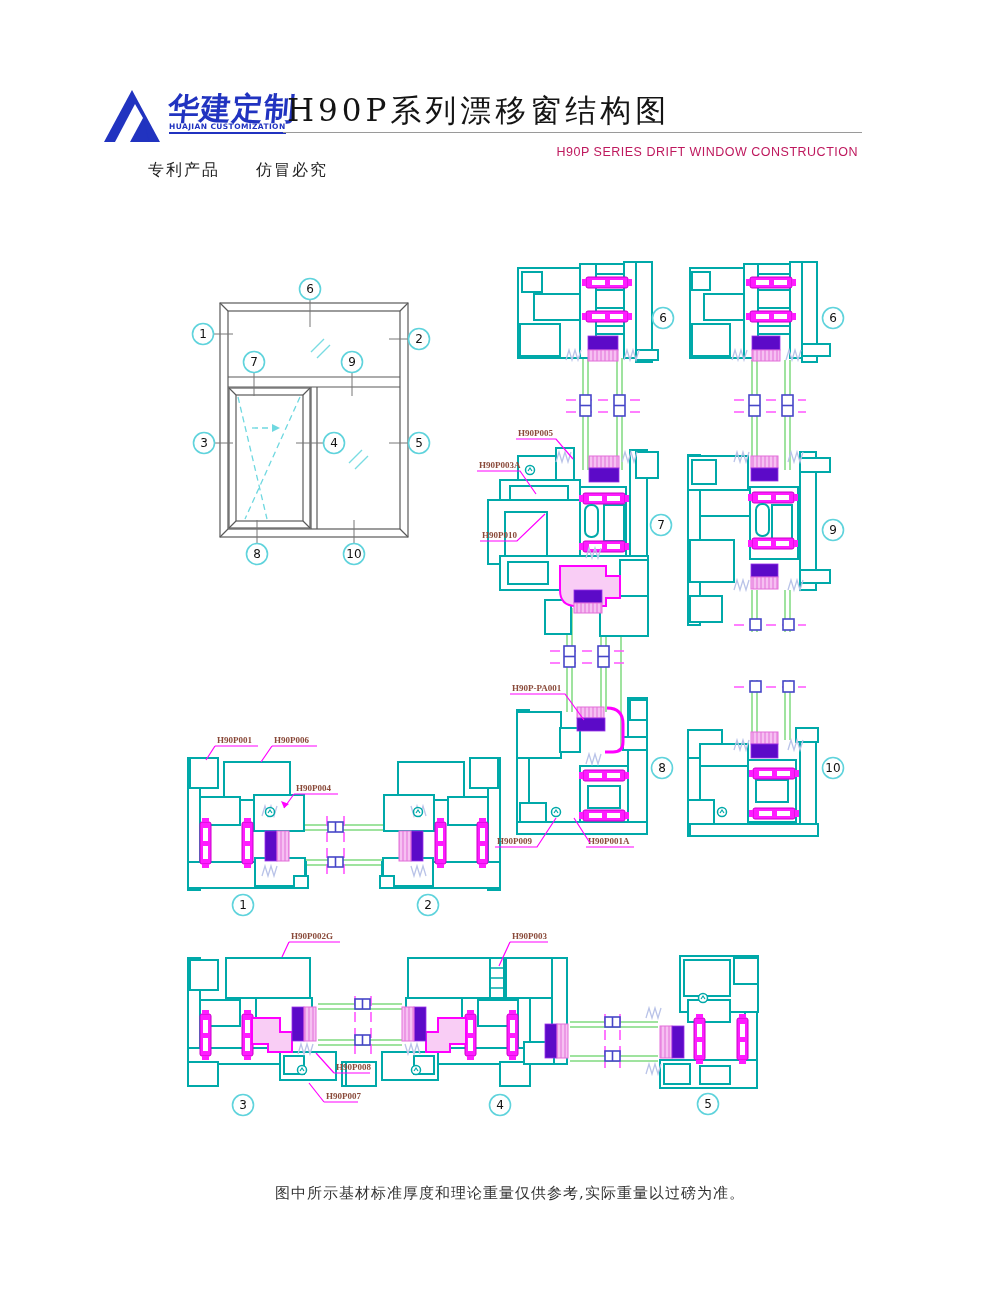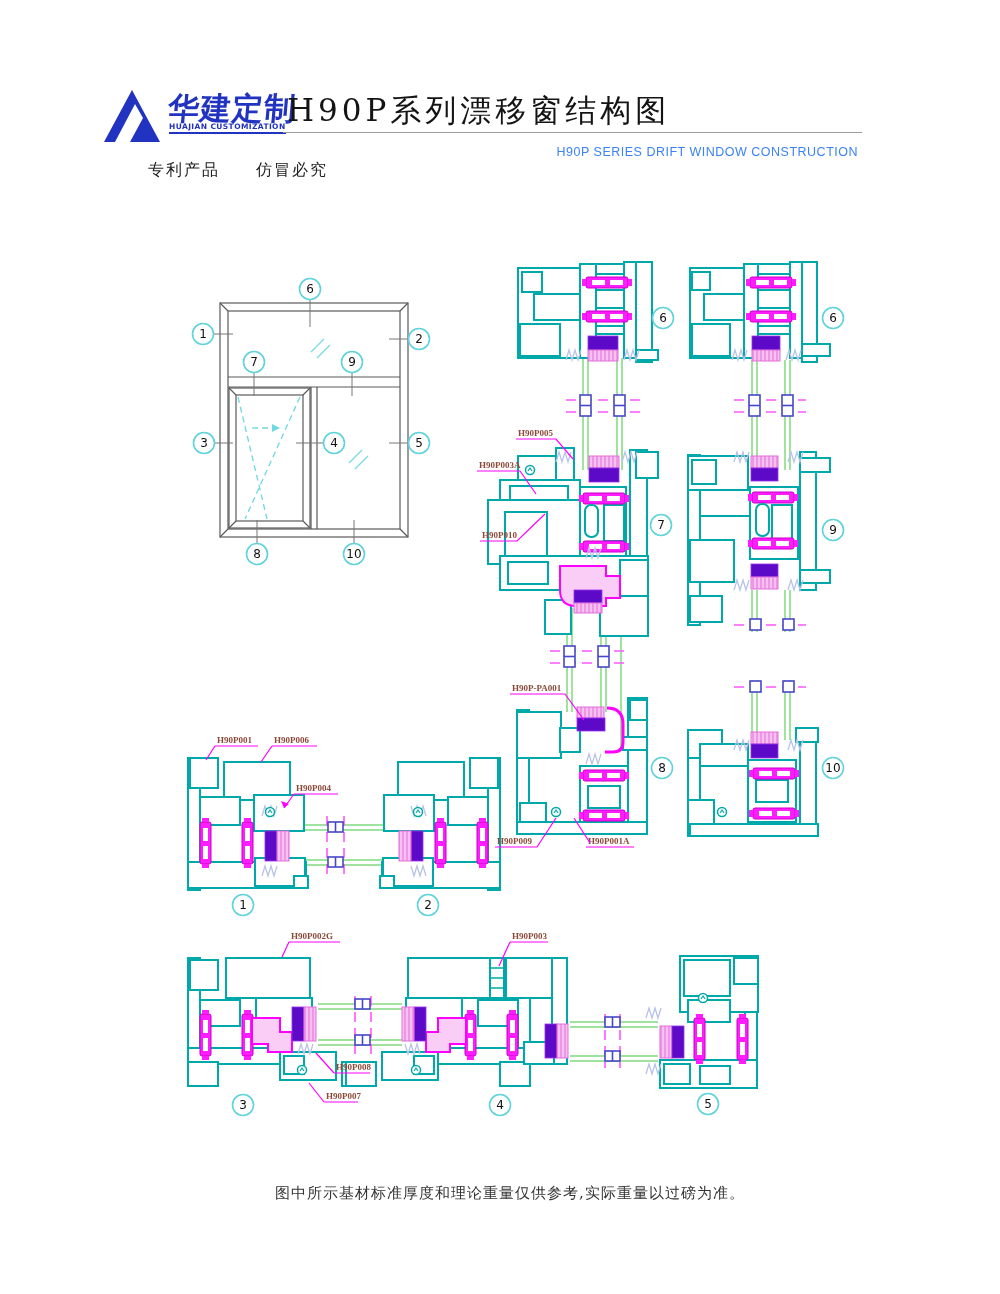--- a/index.html
+++ b/index.html
@@ -8,21 +8,21 @@
   
   #brand-cn{left:168px;top:88px;font-family:"DejaVu Sans",sans-serif;font-weight:bold;
     font-size:31px;color:#2133c0;transform:skewX(-5deg);letter-spacing:1px;}
   #brand-en{left:169px;top:122px;font-family:"DejaVu Sans",sans-serif;font-weight:bold;
     font-size:7.5px;color:#2133c0;letter-spacing:.4px;border-bottom:2.5px solid #2133c0;padding-bottom:1px;}
   #title-cn{left:287px;top:90px;font-family:"DejaVu Serif",serif;
     font-size:31px;color:#141414;letter-spacing:4px;white-space:nowrap;}
   #title-rule{left:283px;top:132px;width:579px;border-top:1.5px solid #9a9a9a;height:0;}
   #patent-note{left:148px;top:160px;font-family:"DejaVu Serif",serif;font-size:16px;color:#222;
     letter-spacing:2px;}
-  #title-en{left:0;top:145px;width:858px;text-align:right;font-size:12.5px;color:#3b82f6;
+  #title-en{left:0;top:145px;width:858px;text-align:right;font-size:12.5px;color:#be185d;
     letter-spacing:.5px;font-family:"Liberation Sans",sans-serif;}
   #footer-note{left:0;top:1184px;width:1020px;text-align:center;font-family:"DejaVu Serif",serif;
     font-size:15px;color:#333;letter-spacing:1px;}
   
   .pf{fill:#fff;stroke:#00a9a9;stroke-width:2;}
   .pl{fill:none;stroke:#00a9a9;stroke-width:1.5;}
   .pu{fill:#5c0ac8;stroke:#9a30e8;stroke-width:.8;}
   .pk{fill:url(#ph);stroke:#e36fd9;stroke-width:1;}
   .mg{fill:#f9cdf5;stroke:#ff00ff;stroke-width:2;}
   .mt{fill:none;stroke:#ff00ff;stroke-width:3;}

